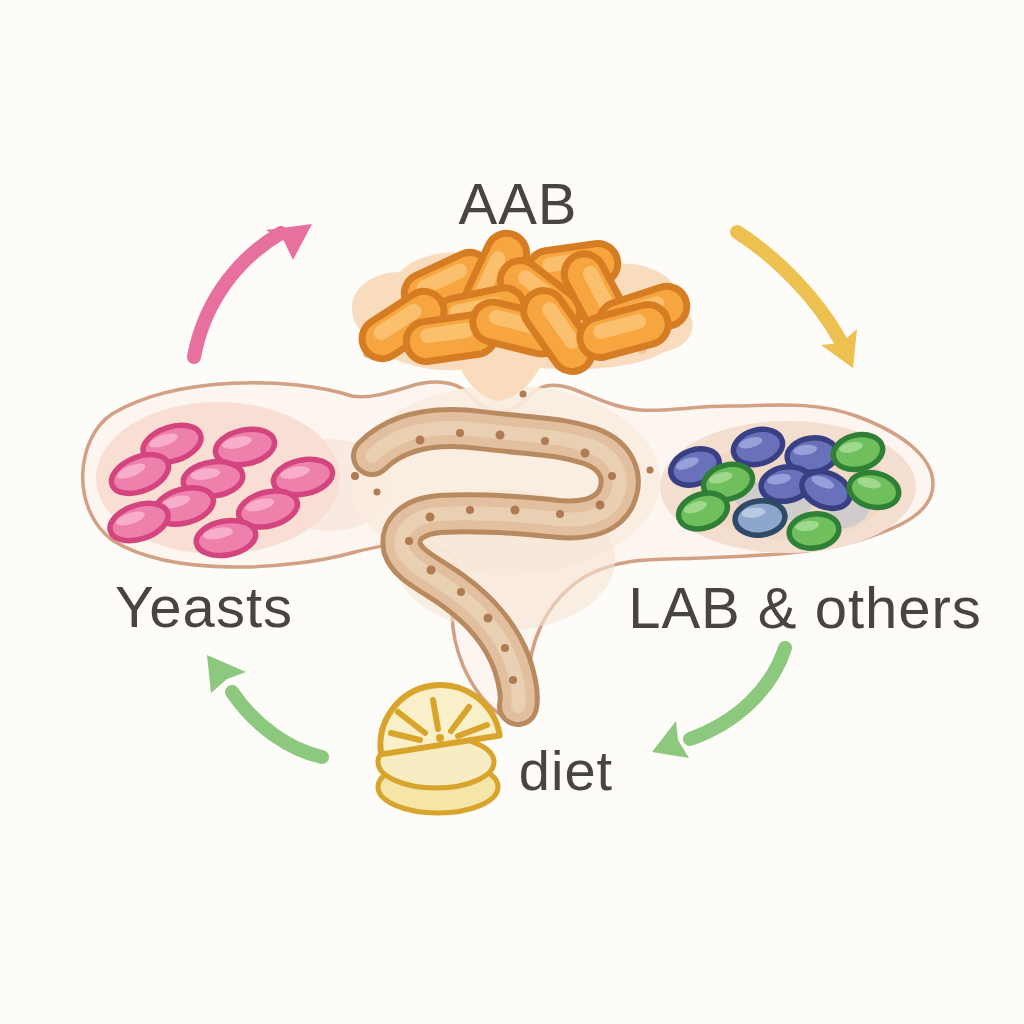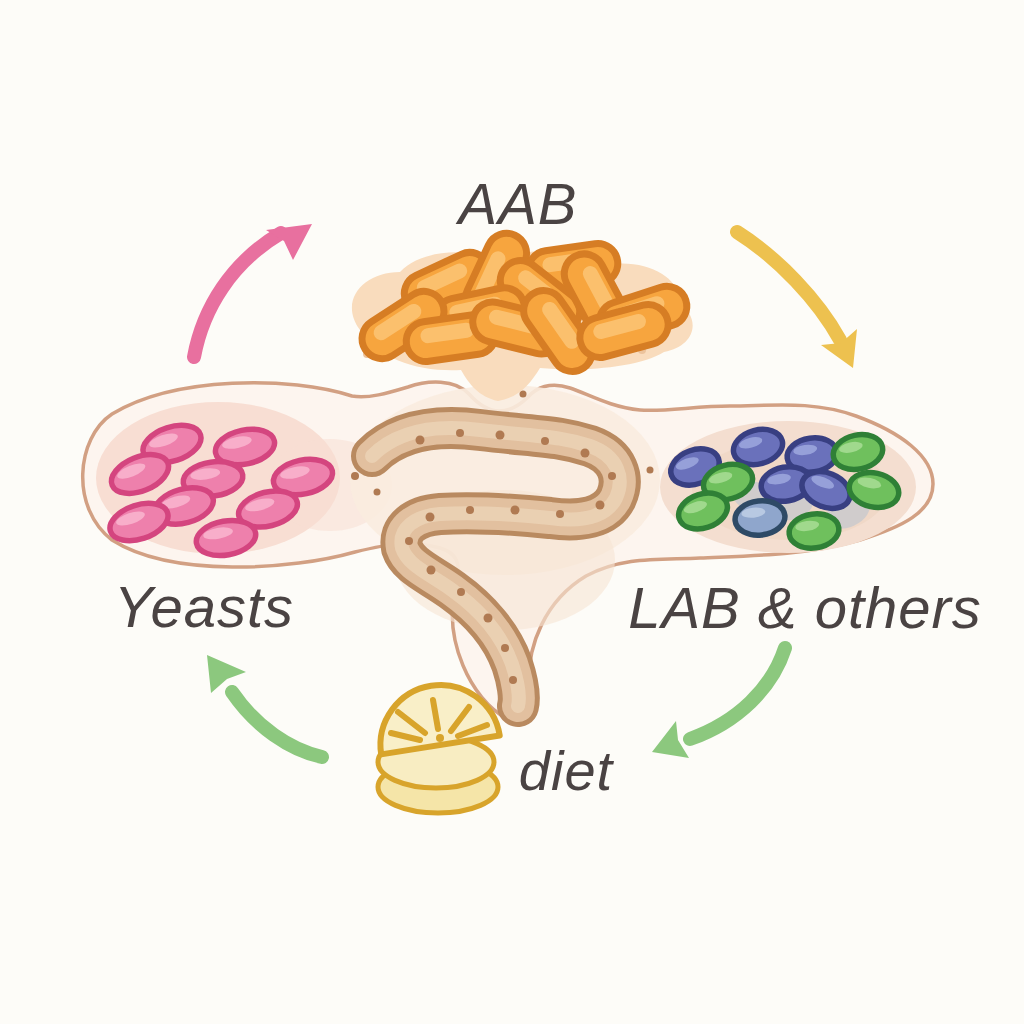--- a/index.html
+++ b/index.html
@@ -1,17 +1,17 @@
 <!DOCTYPE html>
 <html><head>
 <meta charset="utf-8">
 <style>
   html,body{margin:0;padding:0;}
   body{background:#fdfcf8;font-family:"Liberation Sans",sans-serif;}
-  .stage{position:relative;width:1024px;height:1024px;background:#fdfcf8;overflow:hidden;font-style:italic;}
+  .stage{position:relative;width:1024px;height:1024px;background:#fdfcf8;overflow:hidden;}
   .stage svg{position:absolute;left:0;top:0;}
   text.diagram-label{
     font-family:"Liberation Sans",sans-serif;
     font-size:58px;
     fill:#4a4343;
     letter-spacing:1px;
   }
   text.diagram-label.small{font-size:56px;}
 </style>
 </head>

